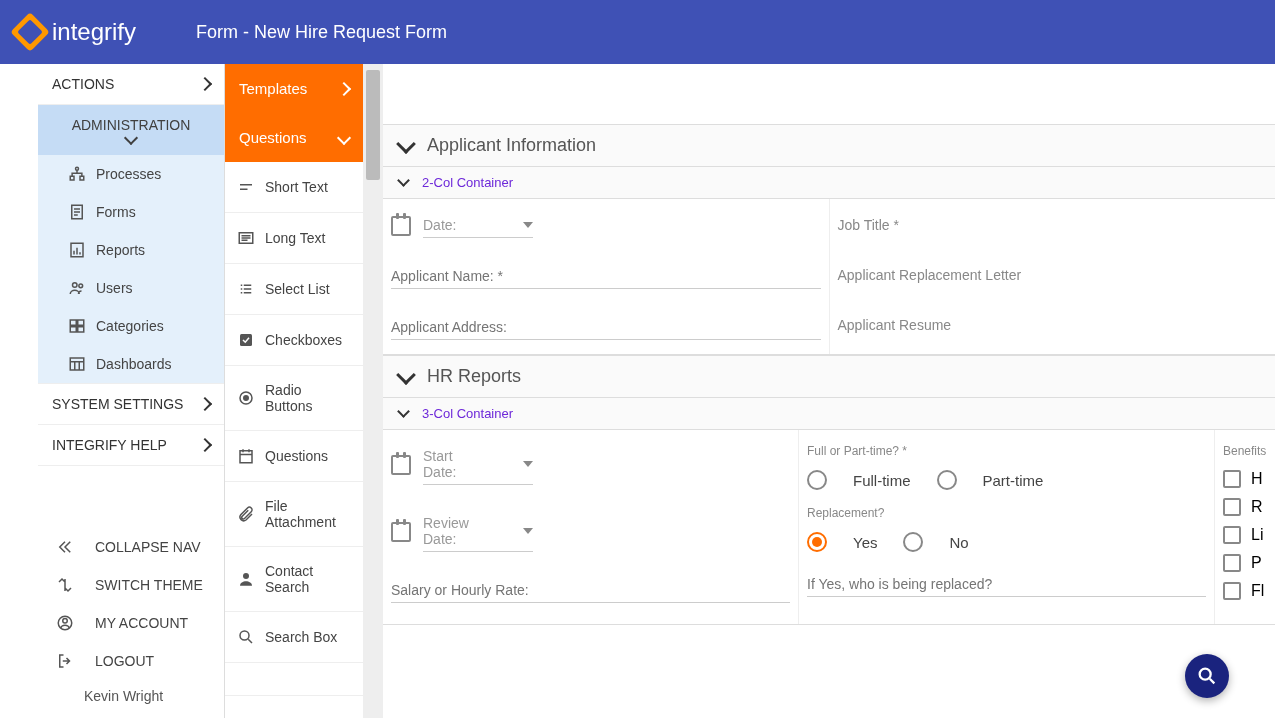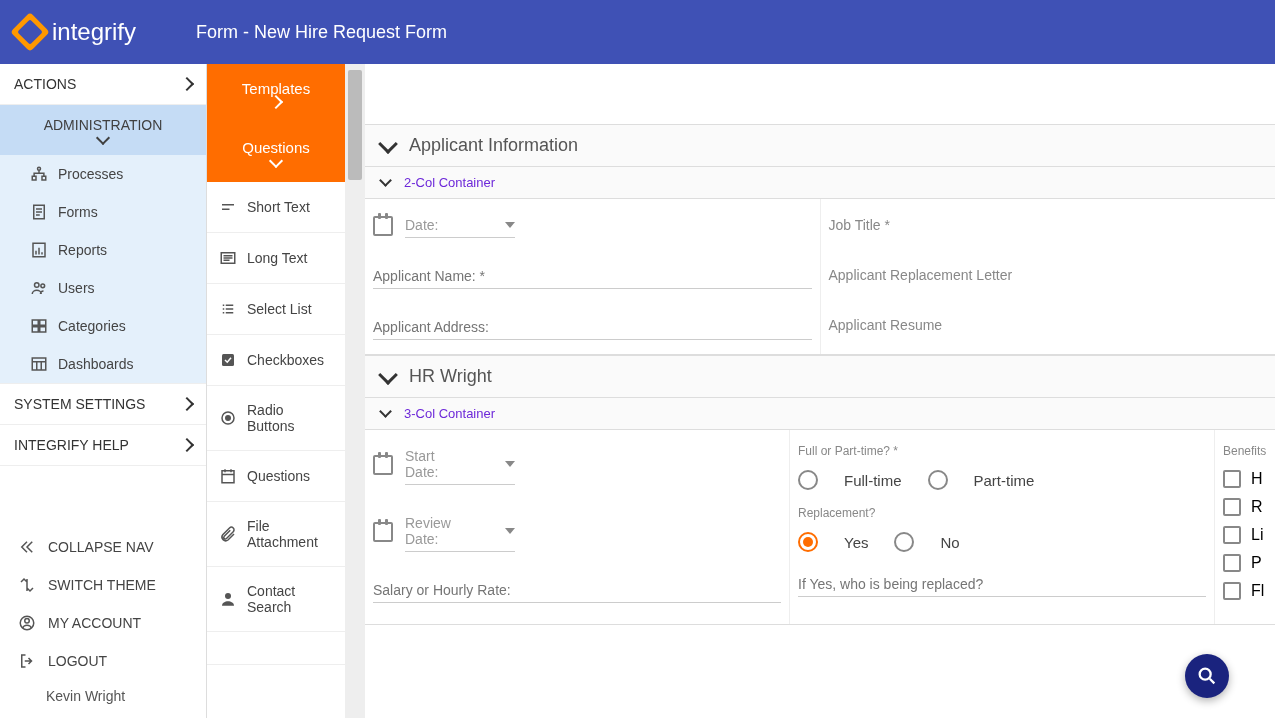--- a/index.html
+++ b/index.html
@@ -6,42 +6,42 @@
 body { background: #fff; overflow: hidden; }
 
 .topbar { background: #3f51b5; height: 64px; display: flex; align-items: center; padding: 0 16px; color: #fff; }
 .logo { display: flex; align-items: center; gap: 8px; font-size: 24px; font-weight: 400; }
 .logo-icon { width: 28px; height: 28px; background: #ff9800; transform: rotate(45deg); border-radius: 4px; position: relative; }
 .logo-icon::after { content:''; position:absolute; inset:5px; background:#3f51b5; border-radius:2px;}
 .page-title { margin-left: 60px; font-size: 18px; font-weight: 400; }
 
 .layout { display: flex; height: calc(100vh - 64px); }
 
-.sidebar { width: 207px; background: #fff; border-right: 1px solid #ddd; display: flex; flex-direction: column; font-size: 14px; }
+.sidebar { width: 187px; background: #fff; border-right: 1px solid #ddd; display: flex; flex-direction: column; font-size: 14px; margin-left: 38px; }
 .nav-section { border-bottom: 1px solid #eee; }
 .nav-head { padding: 12px 14px; display: flex; justify-content: space-between; align-items: center; cursor: pointer; font-size: 14px; font-weight: 400; color: #333; }
 .nav-head.selected { background: #c5dcf5; color: #404040; flex-direction: column; }
 .nav-item { padding: 10px 14px 10px 30px; display: flex; align-items: center; gap: 10px; cursor: pointer; color: #444; background:#e4f0fb; }
 .chev { width: 10px; height: 10px; border-right: 2px solid currentColor; border-bottom: 2px solid currentColor; transform: rotate(-45deg); }
 .chev.down { transform: rotate(45deg); }
 .nav-footer { margin-top: auto; }
-.nav-footer .nav-item, .nav-footer .plain-item { background: #fff; padding: 10px 14px 10px 18px; display:flex; align-items:center; gap:12px; color:#444; cursor:pointer;}
+.nav-footer .nav-item, .nav-footer .plain-item { background: #fff; padding: 10px 14px 10px 18px; display:flex; align-items:center; gap:21px; color:#444; cursor:pointer;}
 .user-name { padding: 8px 14px 14px 46px; color: #555; font-size: 14px; }
 
 .icon { width: 18px; height: 18px; flex-shrink: 0; display:inline-flex; align-items:center; justify-content:center;}
 
 .content { flex: 1; display: flex; flex-direction: column; overflow: hidden; }
 .tabs { height: 48px; display: flex; align-items: center; padding: 0 20px; gap: 44px; border-bottom: 1px solid #ddd; background:#fafafa;}
 .tab { font-size: 14px; color: #777; cursor: pointer; padding: 14px 0; letter-spacing: 0.3px;}
 .tab.active { color: #1976d2; border-bottom: 3px solid #ff6d00; margin-bottom:-1px; }
 
 .builder { flex: 1; display: flex; overflow: hidden; }
 .palette { width: 158px; background: #fff; display:flex; position:relative;}
 .palette-inner{ width:138px; overflow:hidden;}
-.pal-head { background: #ff6d00; color: #fff; padding: 16px 14px; display: flex; justify-content: space-between; align-items: center; font-size: 15px; cursor:pointer;flex-direction:column;}
+.pal-head { background: #ff6d00; color: #fff; padding: 16px 14px; display: flex; justify-content: space-between; align-items: center; font-size: 15px; cursor:pointer;}
 .pal-item { padding: 16px 12px; border-bottom: 1px solid #eee; display: flex; align-items: center; gap: 10px; font-size: 14px; color: #444; cursor: grab; }
 .pal-scrollbar{ width:20px; background:#eee; position:relative;}
 .pal-thumb{ position:absolute; top:6px; left:3px; right:3px; height:110px; background:#bbb; border-radius:2px;}
 
 .canvas { flex: 1; overflow: auto; background: #fff; padding-top: 60px; }
 .section-head { display: flex; align-items: center; gap: 14px; padding: 10px 16px; border-top:1px solid #ddd; border-bottom:1px solid #ddd; background:#fafafa;}
 .section-head.sub { padding: 8px 16px 8px 16px; font-size:14px; border-top:none;}
 .section-title { font-size: 18px; color: #555; }
 .chev-big { width: 14px; height: 14px; border-right: 3px solid #333; border-bottom: 3px solid #333; transform: rotate(45deg); margin-top:-4px; cursor:pointer;}
 .sub .section-title{ font-size:13px; color:#6d28d9;}
@@ -281,20 +281,29 @@
             </div>
           <div class="pal-item">
               <span class="icon">
                 <svg viewBox="0 0 24 24" fill="#555">
                   <circle cx="12" cy="8" r="4"></circle>
                   <path d="M4 21c0-4 4-6 8-6s8 2 8 6z"></path>
                 </svg>
               </span>
               <span>Contact Search</span>
             </div>
+          <div class="pal-item">
+              <span class="icon">
+                <svg viewBox="0 0 24 24" fill="none" stroke="#555" stroke-width="2">
+                  <circle cx="10" cy="10" r="6"></circle>
+                  <path d="M15 15l5 5"></path>
+                </svg>
+              </span>
+              <span>Search Box</span>
+            </div>
           <div class="pal-item"></div>
         </div>
         <div class="pal-scrollbar">
             <div class="pal-thumb"></div>
           </div>
       </div>
 
       <div class="canvas">
         <div class="section-head">
           <span class="chev-big"></span>
@@ -318,21 +327,21 @@
           </div>
           <div class="col">
             <div class="label-only">Job Title *</div>
             <div class="label-only">Applicant Replacement Letter</div>
             <div class="label-only">Applicant Resume</div>
           </div>
         </div>
 
         <div class="section-head">
           <span class="chev-big"></span>
-          <span class="section-title">HR Wright</span>
+          <span class="section-title">HR Reports</span>
         </div>
         <div class="section-head sub">
           <span class="chev-big"></span>
           <span class="section-title">3-Col Container</span>
         </div>
         <div class="form-grid">
           <div class="col">
             <div class="field-row">
               <span class="date-icon"></span>
               <div class="date-select">

